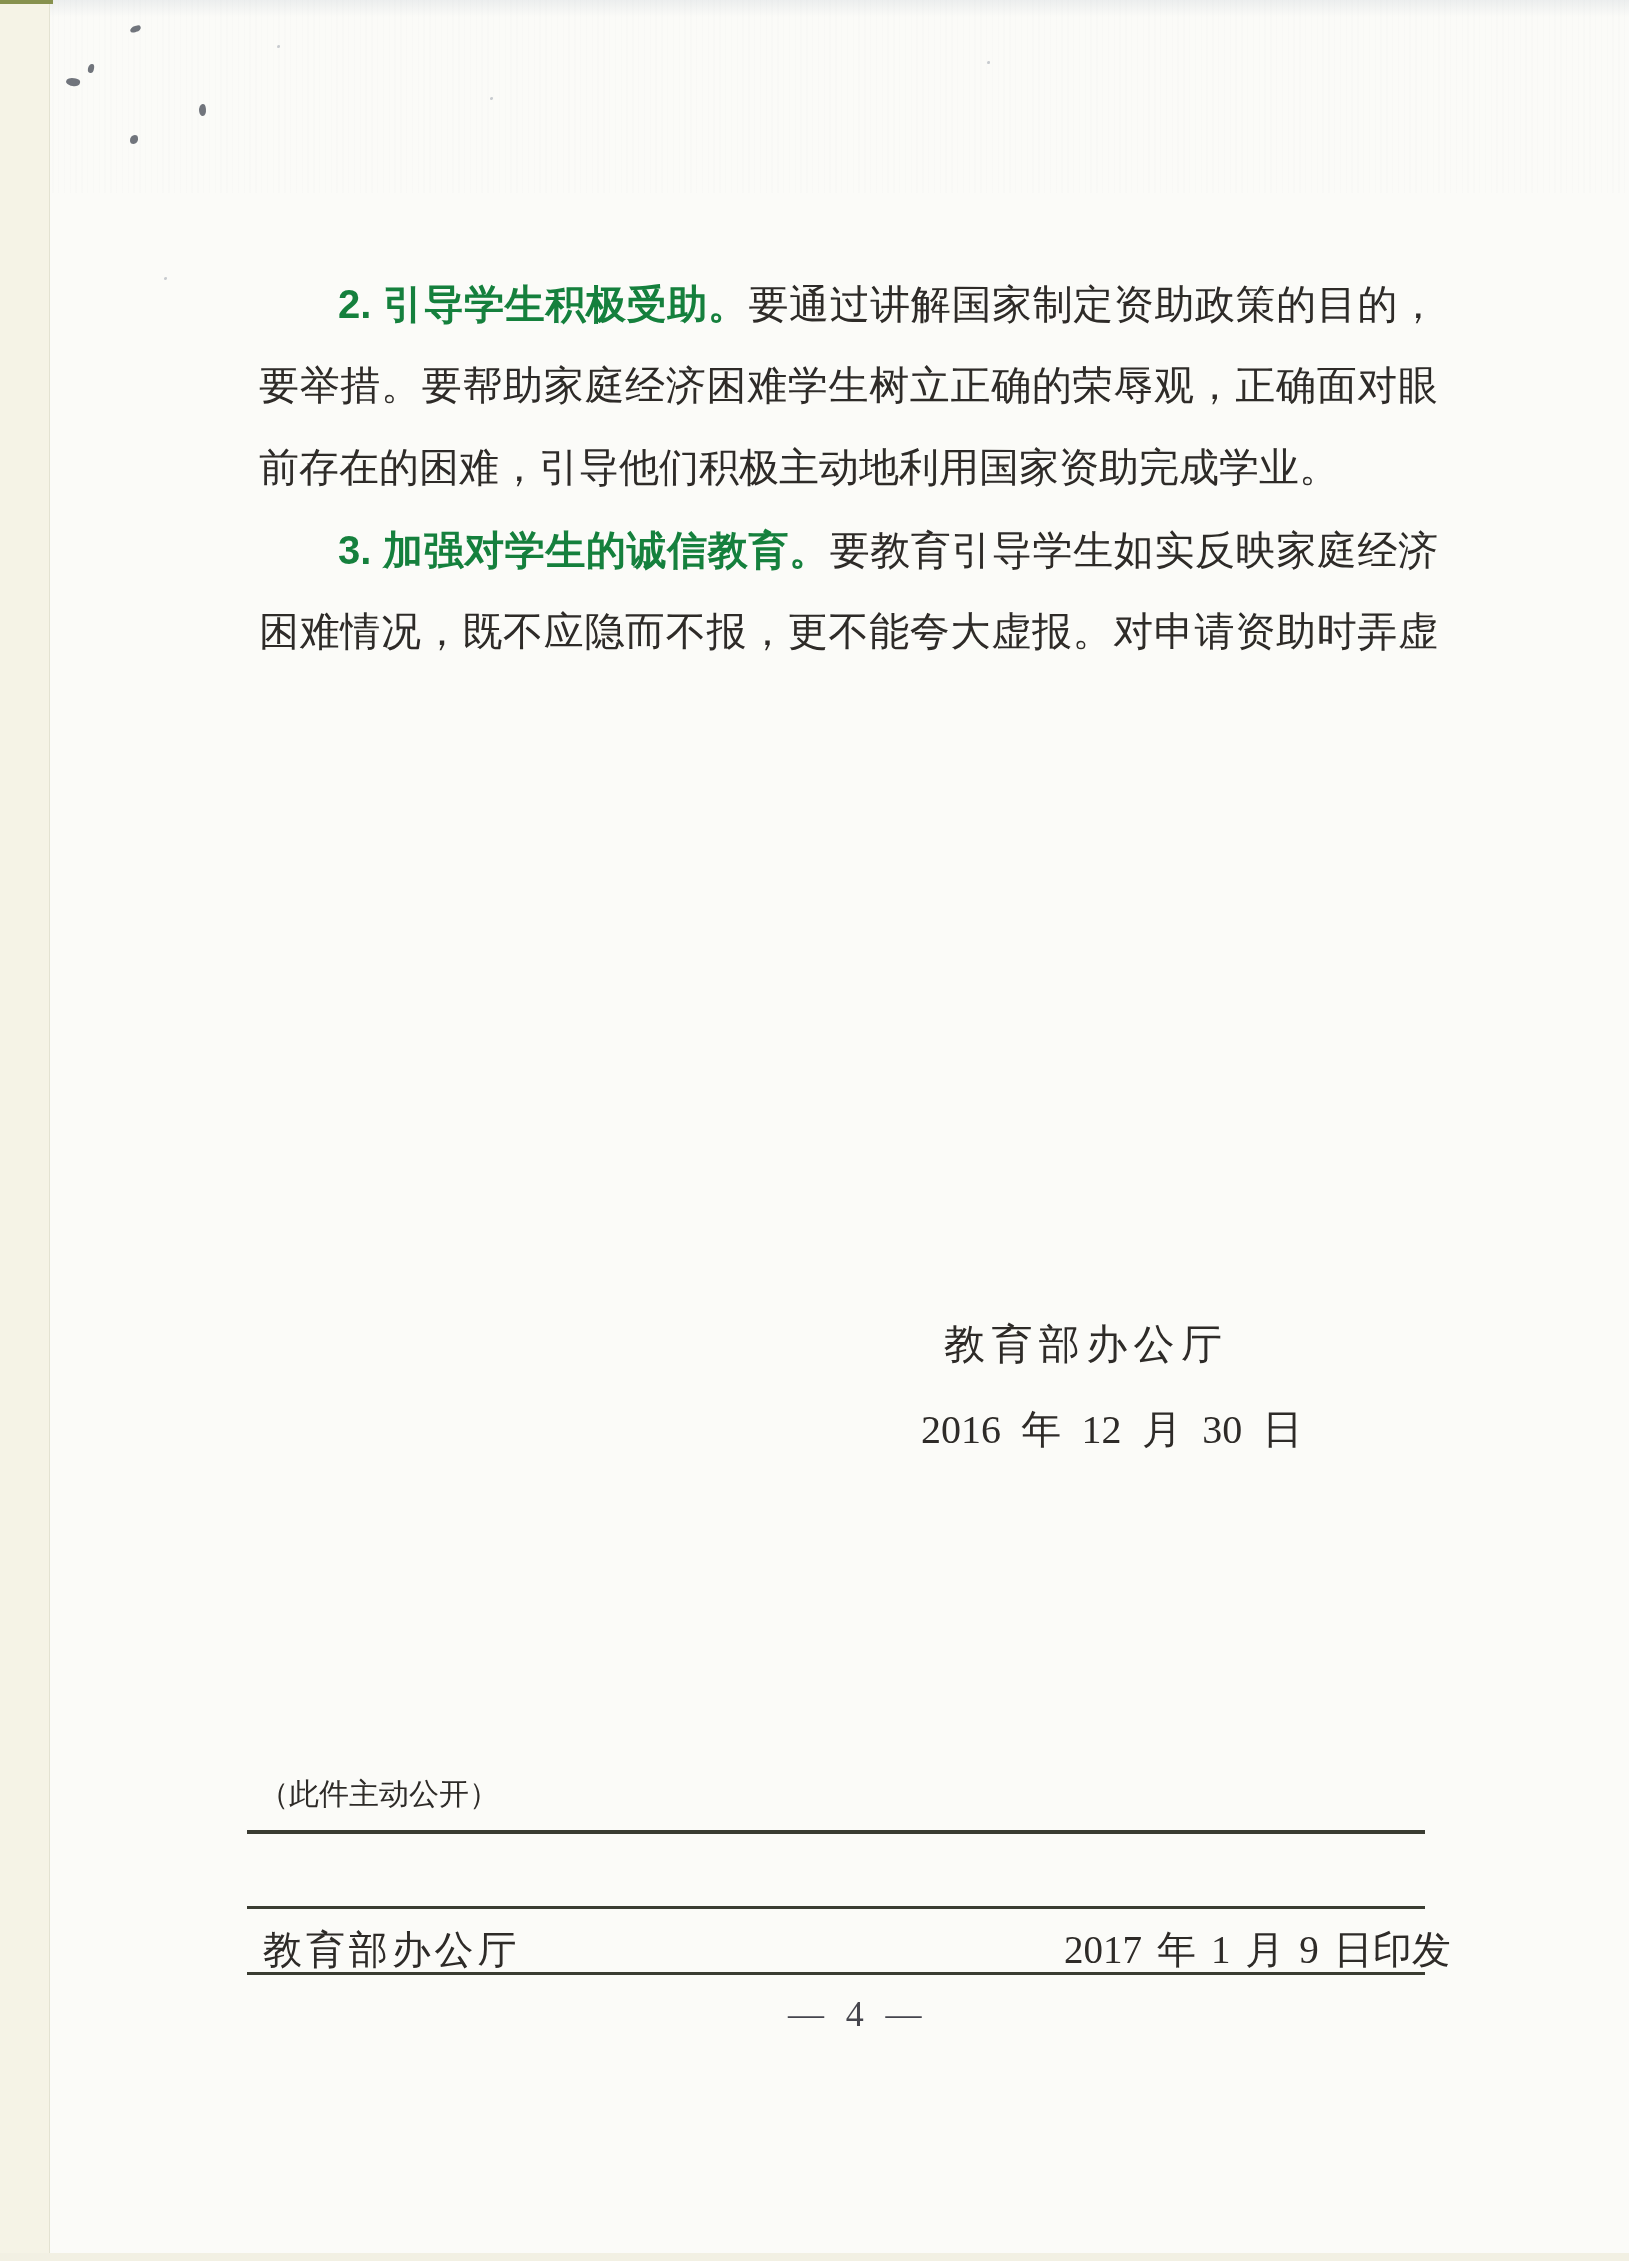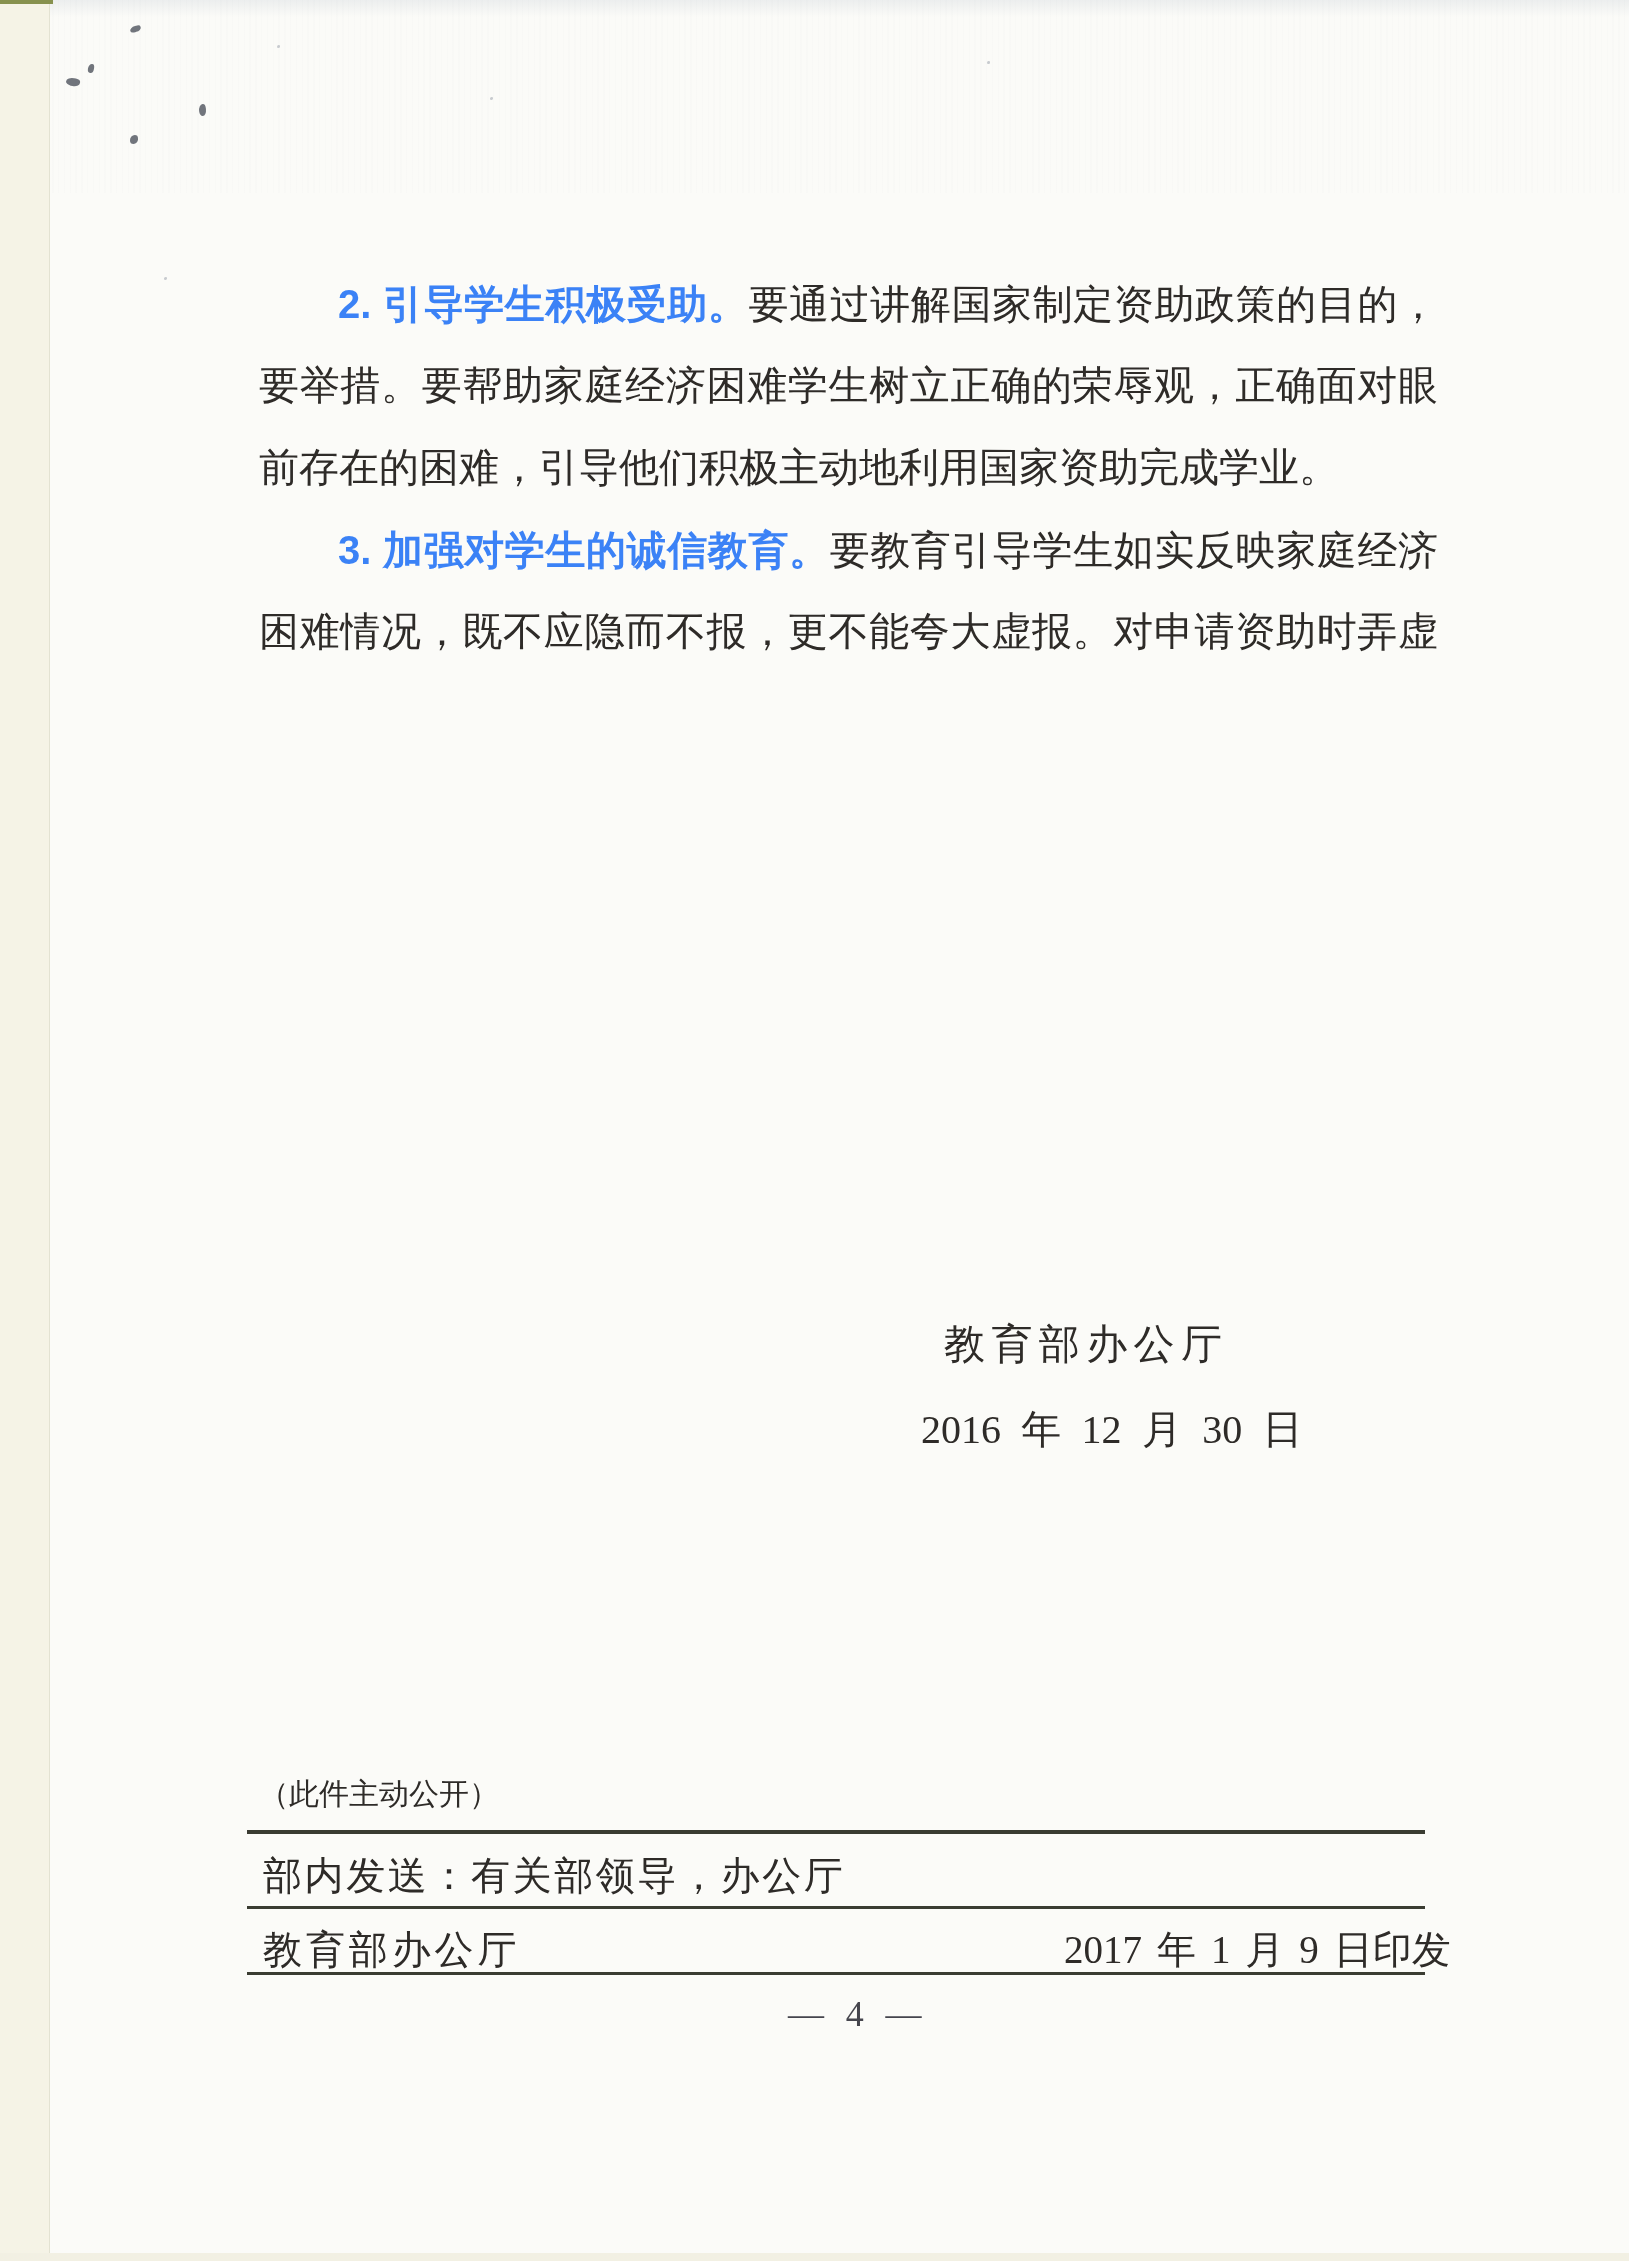--- a/index.html
+++ b/index.html
@@ -20,21 +20,21 @@
     background:#f5f3e6;border-right:0.6px solid rgba(150,150,120,.18);}
   .bottom-band{position:absolute;left:0;bottom:0;width:100%;height:7.7px;background:#f2f0e3;}
   .corner-mark{position:absolute;left:0;top:0;width:53px;height:3.9px;background:#87914e;}
   .speck{position:absolute;background:#585d66;border-radius:60% 40% 55% 45%;opacity:.85;}
   .speck.light{background:#a7acb4;opacity:.6;}
   
   .doc-body{position:absolute;left:259px;top:263px;width:1179px;font-size:40px;}
   .bline{height:82px;line-height:82px;white-space:nowrap;}
   .fl{text-align:justify;text-align-last:justify;-moz-text-align-last:justify;white-space:normal;}
   .indent{text-indent:79px;}
-  .head{font-weight:700;color:#3b82f6;
+  .head{font-weight:700;color:#15803d;
     font-family:"Liberation Sans","DejaVu Sans","Liberation Serif",serif;}
   
   .sig-org{position:absolute;left:944px;top:1322px;font-size:41px;line-height:45px;letter-spacing:6.4px;}
   .sig-date{position:absolute;left:921px;top:1408px;font-size:40px;line-height:44px;word-spacing:10.3px;}
   
   .foot-note{position:absolute;left:259px;top:1772px;font-size:30px;line-height:43px;}
   .rule{position:absolute;left:247px;width:1178px;background:#3a3c32;}
   .rule1{top:1830px;height:3.9px;}
   .rule2{top:1906px;height:3.2px;}
   .rule3{top:1972px;height:3.2px;}
@@ -71,21 +71,20 @@
 
     <div class="bline fl indent"><span class="head">3. 加强对学生的诚信教育。</span><span>要教育引导学生如实反映家庭经济</span></div>
     <div class="bline fl">困难情况，既不应隐而不报，更不能夸大虚报。对申请资助时弄虚</div>
   </main>
 
   <div class="sig-org">教育部办公厅</div>
   <div class="sig-date">2016 年 12 月 30 日</div>
 
   <div class="foot-note">（此件主动公开）</div>
   <div class="rule rule1"></div>
-  <div class="foot-dist">部内发送：有关部领导，办公厅</div>
   <div class="rule rule2"></div>
   <div class="foot-issuer">教育部办公厅</div>
   <div class="foot-printdate">2017 年 1 月 9 日印发</div>
   <div class="rule rule3"></div>
 
   <div class="page-num">— 4 —</div>
 </div>
 
 
 </body></html>

